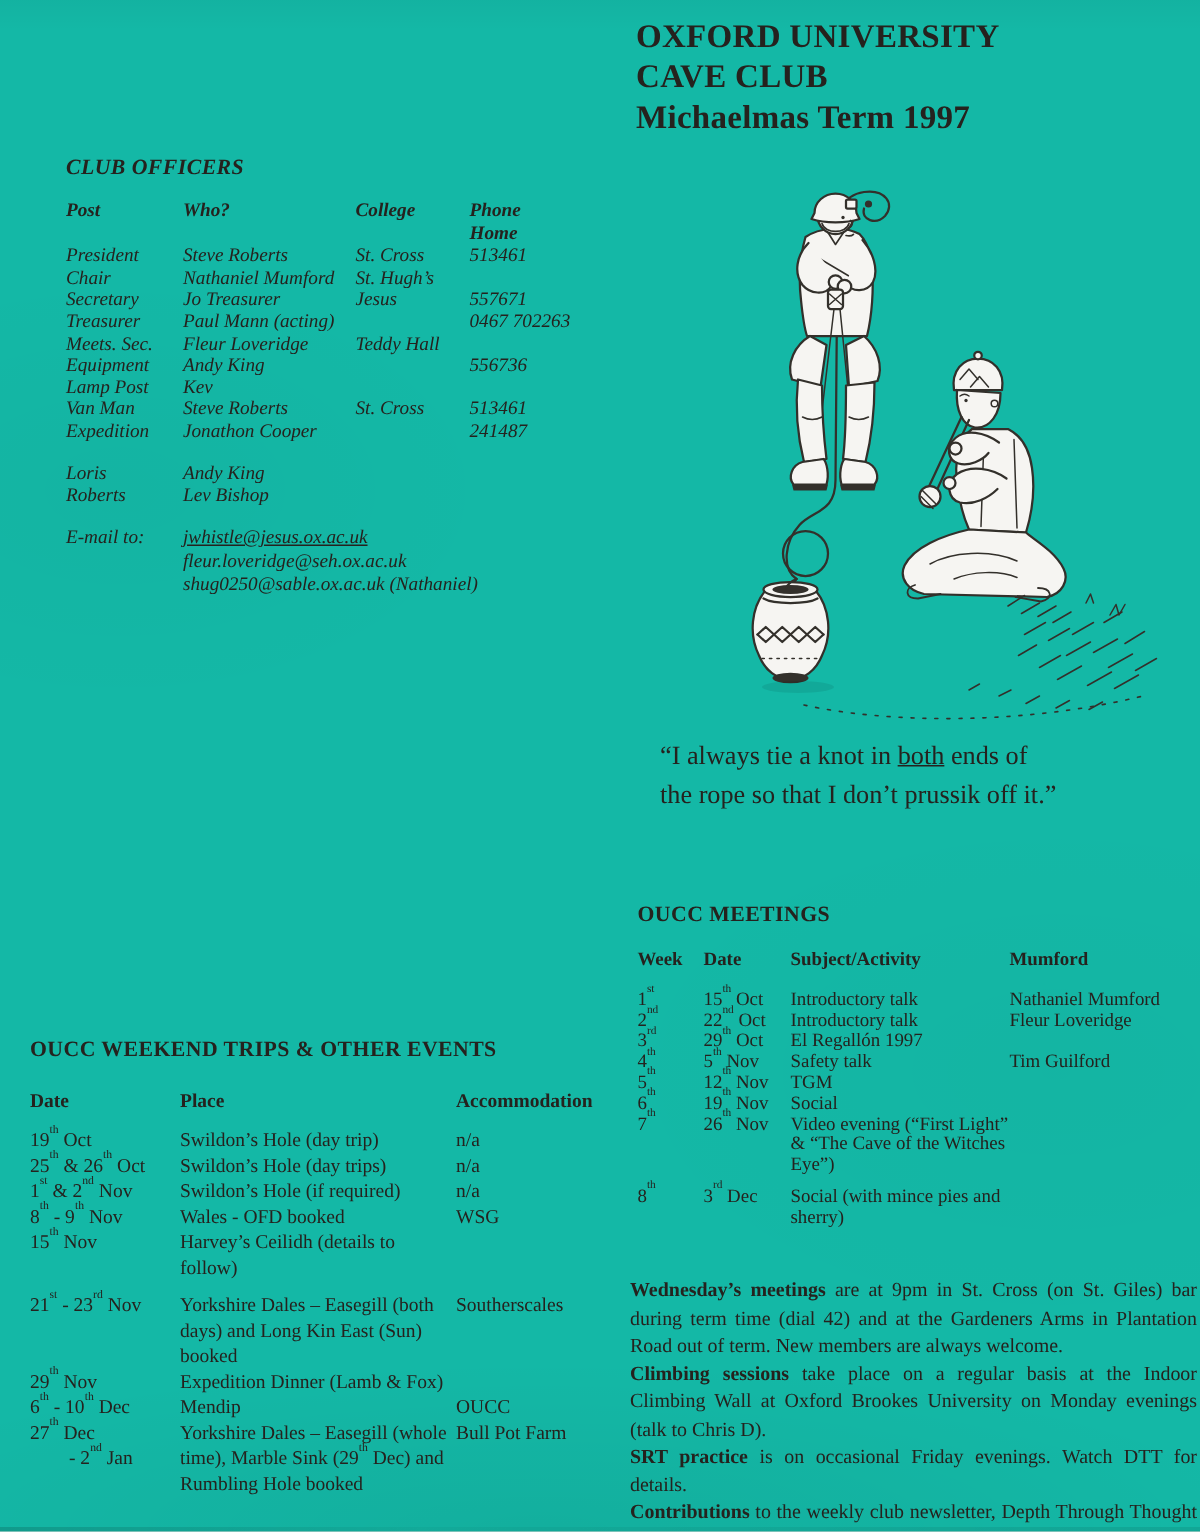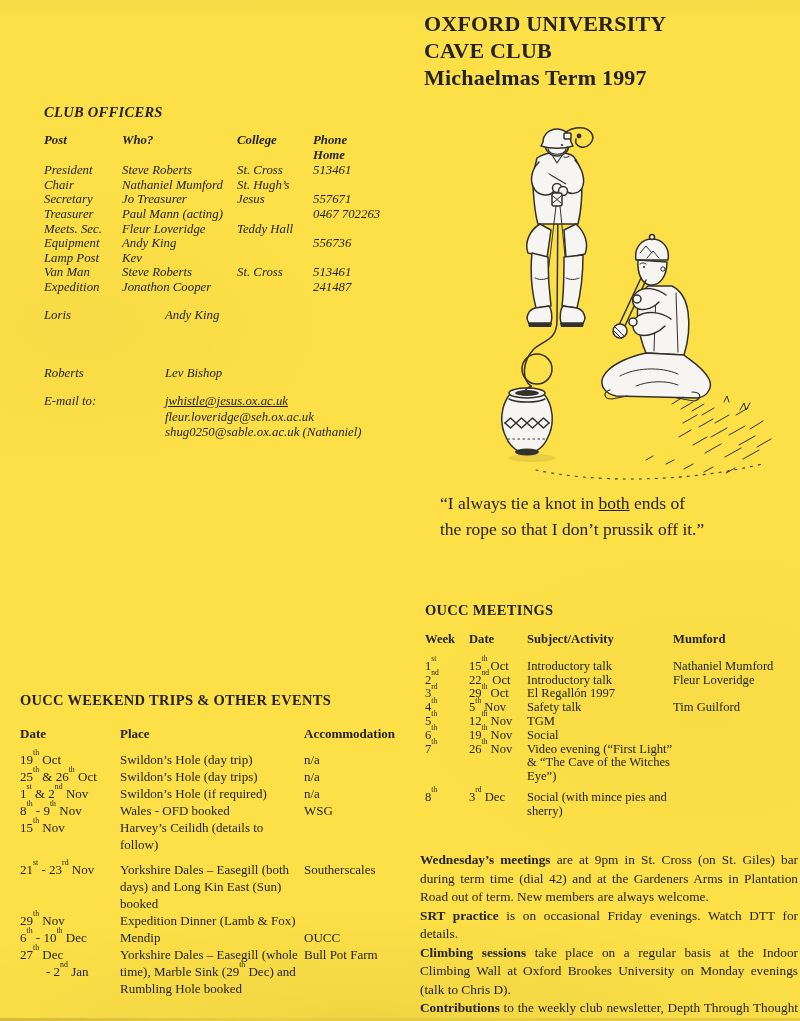--- a/index.html
+++ b/index.html
@@ -1,18 +1,18 @@
 <!DOCTYPE html>
 <html><head>
 <meta charset="utf-8">
 <style>
   html,body { margin:0; padding:0; background:#cfcdc9; }
   .page {
     position:relative; width:800px; height:1021px; overflow:hidden;
-    background:#fde047;
+    background:#14b8a6;
     font-family:"Liberation Serif", serif;
     color:#25221e;
   }
   .page::before {
     content:""; position:absolute; inset:0; pointer-events:none;
     background:
       radial-gradient(420px 240px at 10% 32%, rgba(0,0,0,0.025), transparent 62%),
       radial-gradient(520px 300px at 88% 70%, rgba(0,0,0,0.02), transparent 60%),
       radial-gradient(700px 160px at 45% 100%, rgba(0,0,0,0.05), transparent 72%),
       linear-gradient(to bottom, rgba(0,0,0,0.03), transparent 2%);
@@ -27,21 +27,21 @@
   
   #masthead { left:424px; top:10px; font-weight:bold; font-size:22px; line-height:27px; white-space:nowrap; letter-spacing:.2px; }
 
   
   .h { font-weight:bold; font-size:14.5px; letter-spacing:.3px; }
 
   
   #officers { left:44px; top:104px; width:398px;font-style:italic; }
   .officers-table { display:grid; grid-template-columns:78px 115px 76px 1fr; font-size:12.8px; line-height:14.6px; margin-top:12px; }
   .officers-table .hdr { font-weight:bold; padding-bottom:1px; }
-  .officers-extra { display:grid; grid-template-columns:78px 1fr; font-size:12.8px; line-height:15.4px;gap:43px; }
+  .officers-extra { display:grid; grid-template-columns:78px 1fr; font-size:12.8px; line-height:15.4px; }
   #officers .mt { margin-top:13px; }
   .email-underline { text-decoration:underline; }
 
   
   #quote { left:440px; top:490px; width:340px; font-size:17.5px; line-height:26px; }
   #quote .u { text-decoration:underline; }
 
   
   #meetings { left:425px; top:602px; width:371px; }
   .meetings-table { display:grid; grid-template-columns:44px 58px 146px 1fr; font-size:12.6px; line-height:13.8px; margin-top:14px; }
@@ -331,18 +331,18 @@
         <div>27<sup>th</sup> Dec</div>
         <div class="date2">- 2<sup>nd</sup> Jan</div>
       </div>
       <div class="cell">Yorkshire Dales – Easegill (whole time), Marble Sink (29<sup>th</sup> Dec) and Rumbling Hole booked</div>
       <div class="cell">Bull Pot Farm</div>
     </div>
   </section>
 
   <section class="abs" id="notices">
     <p><span class="lead">Wednesday’s meetings</span><span> are at 9pm in St. Cross (on St. Giles) bar during term time (dial 42) and at the Gardeners Arms in Plantation Road out of term. New members are always welcome.</span></p>
+    <p><span class="lead">Climbing sessions</span><span> take place on a regular basis at the Indoor Climbing Wall at Oxford Brookes University on Monday evenings (talk to Chris D).</span></p>
     <p><span class="lead">SRT practice</span><span> is on occasional Friday evenings. Watch DTT for details.</span></p>
-    <p><span class="lead">Climbing sessions</span><span> take place on a regular basis at the Indoor Climbing Wall at Oxford Brookes University on Monday evenings (talk to Chris D).</span></p>
     <p><span class="lead">Contributions</span><span> to the weekly club newsletter, Depth Through Thought are welcome: E-mail to tim.guilford@zoology.oxford.ac.uk by 4.30pm on Wednesdays.</span></p>
   </section>
 
 </div>
 
 </body></html>

